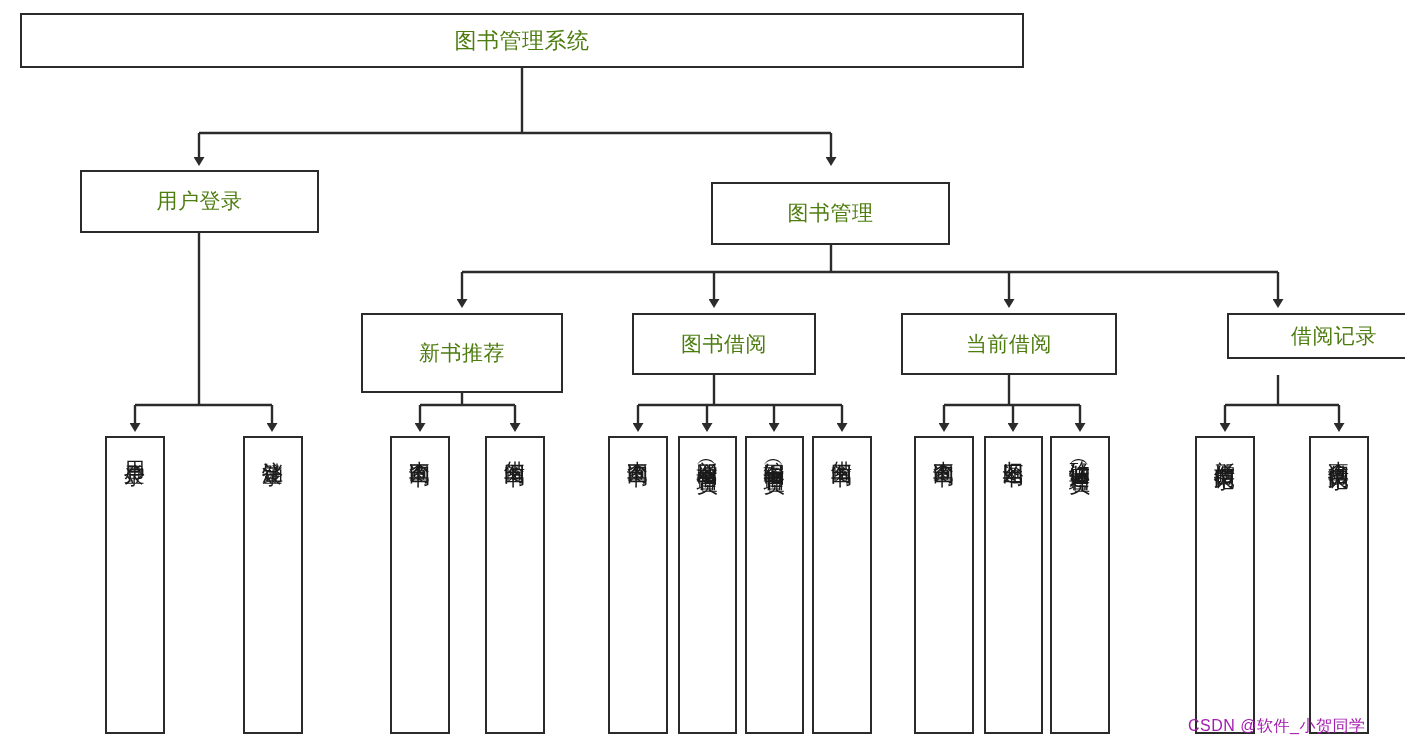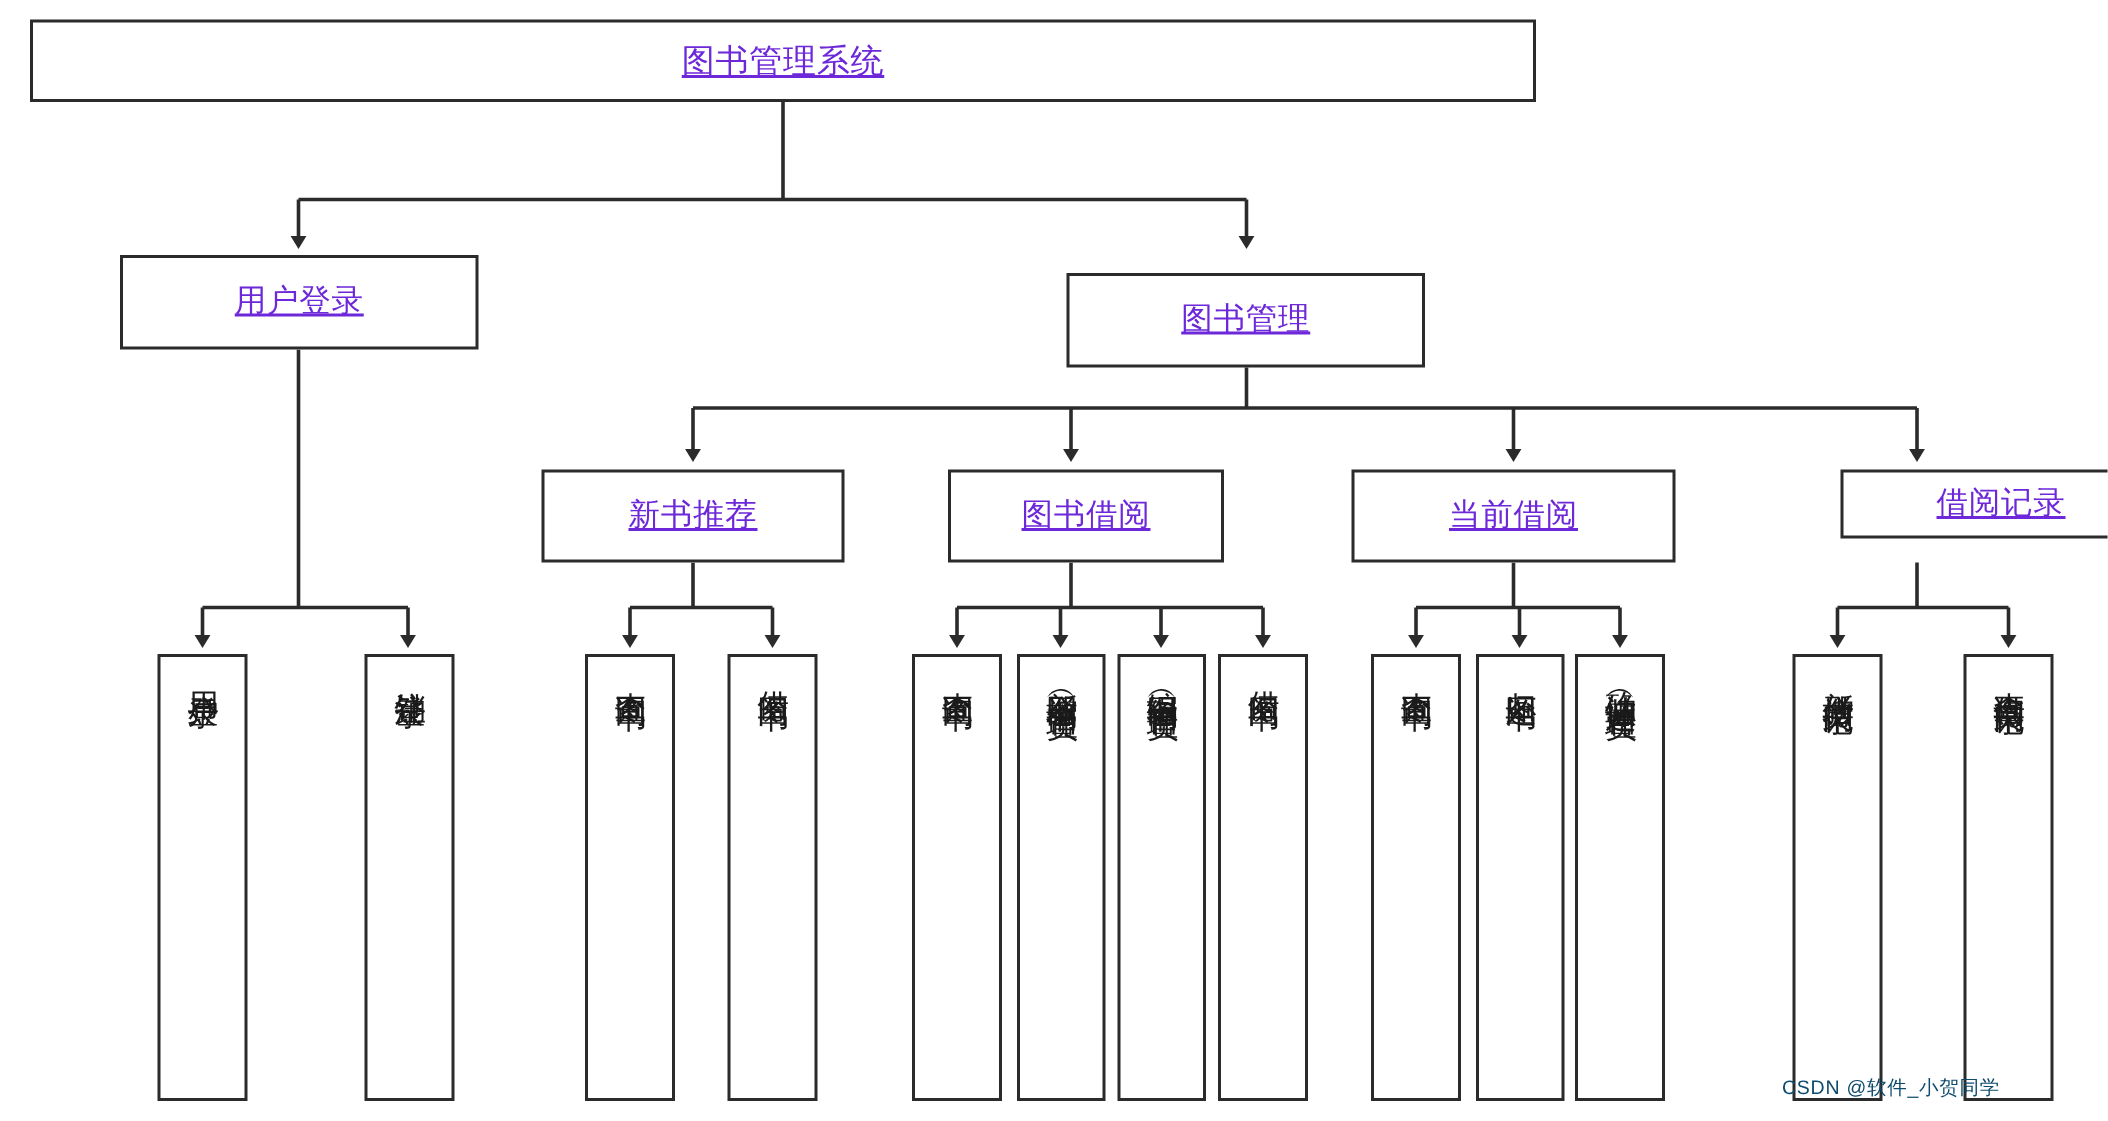--- a/index.html
+++ b/index.html
@@ -33,47 +33,46 @@
     box-sizing: border-box;
     background: #ffffff;
     border: 2px solid #2b2b2b;
     display: flex;
     align-items: center;
     justify-content: center;
     overflow: hidden;
   }
   .node.h .label {
     font-size: 21px;
-    color: #6d28d9;
+    color: #4d7c0f;
     line-height: 1.15;
     white-space: nowrap;
     letter-spacing: 0.5px;
-    text-decoration: underline;
   }
   .node.v {
     align-items: flex-start;
     justify-content: center;
     padding-top: 6px;
   }
   .node.v .label {
     writing-mode: vertical-rl;
     text-orientation: upright;
     font-size: 21px;
     color: #1a1a1a;
     letter-spacing: 2px;
     line-height: 1;
     white-space: nowrap;
   }
   .node.root .label { font-size: 22px; }
   #watermark {
     position: absolute;
     left: 1188px;
     top: 716px;
-    font-size: 13px;
-    color: #0c4a6e;
+    font-size: 16px;
+    color: #a21caf;
     white-space: nowrap;
     letter-spacing: 0.5px;
     font-family: "Liberation Sans", "DejaVu Sans", sans-serif;
   }
 </style>
 </head>
 <body>
 
 <div id="diagram-root">
 
@@ -132,21 +131,21 @@
     <span class="label">图书管理系统</span>
   </div>
 
   <div class="node h" style="left:80px; top:170px; width:239px; height:63px;">
     <span class="label">用户登录</span>
   </div>
   <div class="node h" style="left:711px; top:170px; width:239px; height:63px;margin-top:12px;">
     <span class="label">图书管理</span>
   </div>
 
-  <div class="node h" style="left:361px; top:313px; width:202px; height:62px;justify-content:center;">
+  <div class="node h" style="left:361px; top:313px; width:202px; height:80px;justify-content:center;">
     <span class="label">新书推荐</span>
   </div>
   <div class="node h" style="left:632px; top:313px; width:184px; height:62px;justify-content:center;">
     <span class="label">图书借阅</span>
   </div>
   <div class="node h" style="left:901px; top:313px; width:216px; height:62px;">
     <span class="label">当前借阅</span>
   </div>
   <div class="node h" style="left:1227px; top:313px; width:214px; height:46px;justify-content:center;">
     <span class="label">借阅记录</span>

